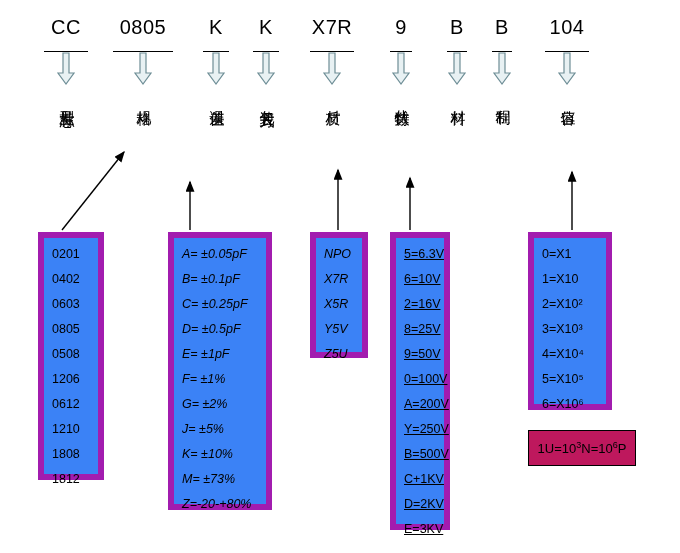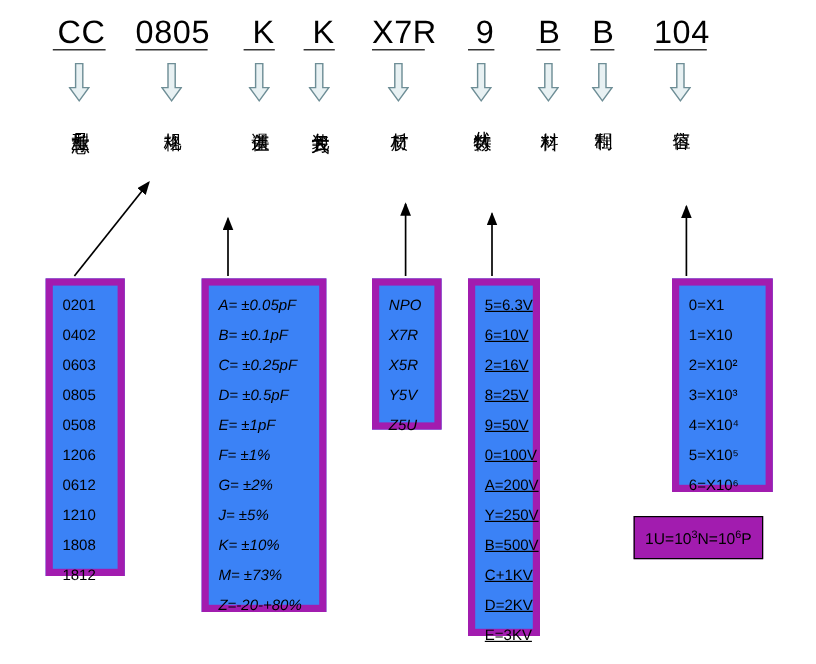--- a/index.html
+++ b/index.html
@@ -17,26 +17,26 @@
   }
   #stage {
     position: relative;
     width: 680px;
     height: 553px;
   }
 
   
   .code-seg {
     position: absolute;
-    text-align: right;
-    font-size: 27px;
+    text-align: center;
+    font-size: 20px;
     line-height: 26px;
     letter-spacing: 0.5px;
     border-bottom: 1.5px solid #000;
-    padding-bottom: 1px;
+    padding-bottom: 11px;
     white-space: nowrap;
   }
 
   
   .hollow-arrow {
     position: absolute;
     width: 18px;
     height: 34px;
   }
   .hollow-arrow svg { display: block; }
@@ -64,21 +64,21 @@
   .listbox .row {
     font-size: 12.5px;
     line-height: 25px;
     white-space: nowrap;
     font-family: "Liberation Sans", sans-serif;
   }
 
   .note-box {
     position: absolute;
     border: 1px solid #000;
-    background: #a21caf;
+    background: #be185d;
     box-sizing: border-box;
     display: flex;
     align-items: center;
     justify-content: center;
     font-size: 13px;
     white-space: nowrap;
   }
   sup { font-size: 9px; vertical-align: super; }
 
   
@@ -221,21 +221,21 @@
         <div class="row">8=25V</div>
         <div class="row">9=50V</div>
         <div class="row">0=100V</div>
         <div class="row">A=200V</div>
         <div class="row">Y=250V</div>
         <div class="row">B=500V</div>
         <div class="row">C+1KV</div>
         <div class="row">D=2KV</div>
         <div class="row">E=3KV</div>
       </div>
-      <div class="listbox" style="left: 528px; top: 232px; width: 84px; height: 178px; margin-left: 32px;">
+      <div class="listbox" style="left: 528px; top: 232px; width: 84px; height: 178px;">
         <div class="row">0=X1</div>
         <div class="row">1=X10</div>
         <div class="row">2=X10²</div>
         <div class="row">3=X10³</div>
         <div class="row">4=X10⁴</div>
         <div class="row">5=X10⁵</div>
         <div class="row">6=X10⁶</div>
       </div>
     </div>
 

